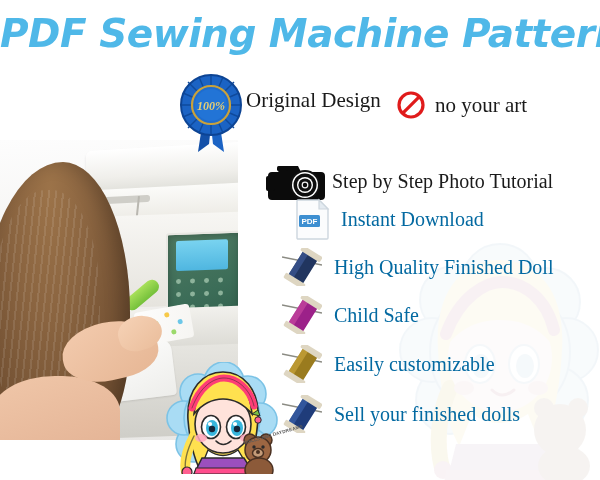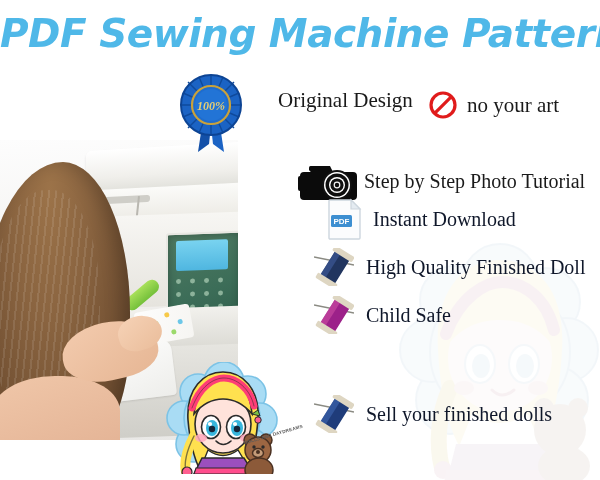--- a/index.html
+++ b/index.html
@@ -169,29 +169,28 @@
     filter:saturate(.55);
     pointer-events:none;
   }
 
   
   .row{
     position:absolute;
     display:flex;
     align-items:center;
     white-space:nowrap;
-    margin-left:32px;
   }
   .row .label{
     font-family:"Liberation Serif", serif;
     font-size:20px;
     line-height:1;
   }
   .label-dark{color:#1a1a1a;}
-  .label-navy{color:#0f172a;}
+  .label-navy{color:#0369a1;}
 
   .row-original{left:246px;top:90px;}
   .row-original .label{font-size:21px;}
   .row-noclip{left:396px;top:90px;}
   .row-noclip .label{font-size:21px;}
   .row-tutorial{left:264px;top:160px;}
   .row-download{left:295px;top:198px;}
   .row-quality{left:282px;top:248px;align-items:center;}
   .row-childsafe{left:282px;top:296px;}
   .row-custom{left:282px;top:345px;}
@@ -428,20 +427,34 @@
           <rect x="12" y="2" width="17" height="34" rx="2" fill="#9c2189"></rect>
           <rect x="12" y="2" width="6" height="34" fill="#c4469f" opacity=".75"></rect>
           <rect x="9" y="0" width="23" height="6" rx="1.5" fill="#ded6c2"></rect>
           <rect x="9" y="32" width="23" height="6" rx="1.5" fill="#ded6c2"></rect>
         </g>
       </svg>
     </span>
     <span class="label label-navy">Child Safe</span>
   </div>
 
+  <div class="row row-custom">
+    <span class="spool">
+      <svg viewBox="0 0 40 38" width="40" height="38">
+        <line x1="0" y1="9" x2="40" y2="17" stroke="#8b8b83" stroke-width="1.6"></line>
+        <g transform="rotate(32 20 20)">
+          <rect x="12" y="2" width="17" height="34" rx="2" fill="#9a7b1e"></rect>
+          <rect x="12" y="2" width="6" height="34" fill="#c5a13a" opacity=".75"></rect>
+          <rect x="9" y="0" width="23" height="6" rx="1.5" fill="#ded6c2"></rect>
+          <rect x="9" y="32" width="23" height="6" rx="1.5" fill="#ded6c2"></rect>
+        </g>
+      </svg>
+    </span>
+    <span class="label label-navy">Easily customizable</span>
+  </div>
 
   <div class="row row-sell">
     <span class="spool">
       <svg viewBox="0 0 40 38" width="40" height="38">
         <line x1="0" y1="9" x2="40" y2="17" stroke="#8b8b83" stroke-width="1.6"></line>
         <g transform="rotate(32 20 20)">
           <rect x="12" y="2" width="17" height="34" rx="2" fill="#1f3c7a"></rect>
           <rect x="12" y="2" width="6" height="34" fill="#3a5fa8" opacity=".75"></rect>
           <rect x="9" y="0" width="23" height="6" rx="1.5" fill="#ded6c2"></rect>
           <rect x="9" y="32" width="23" height="6" rx="1.5" fill="#ded6c2"></rect>

